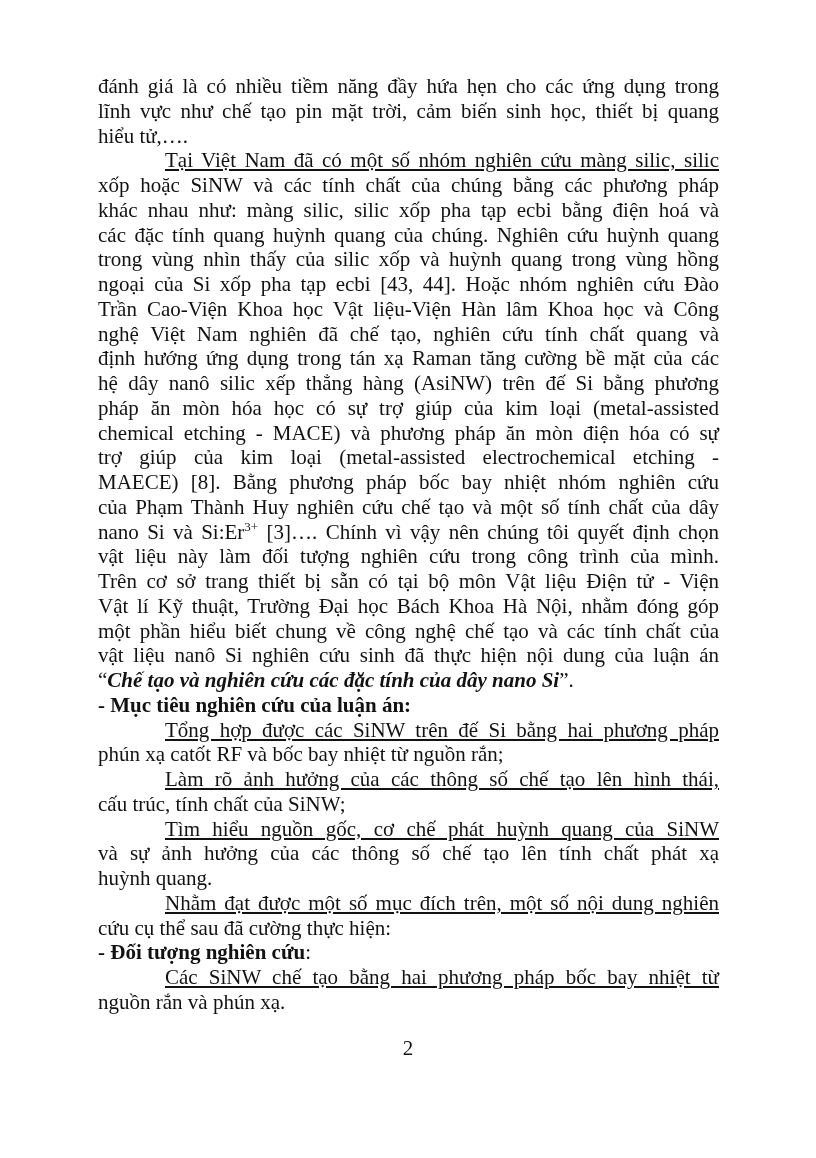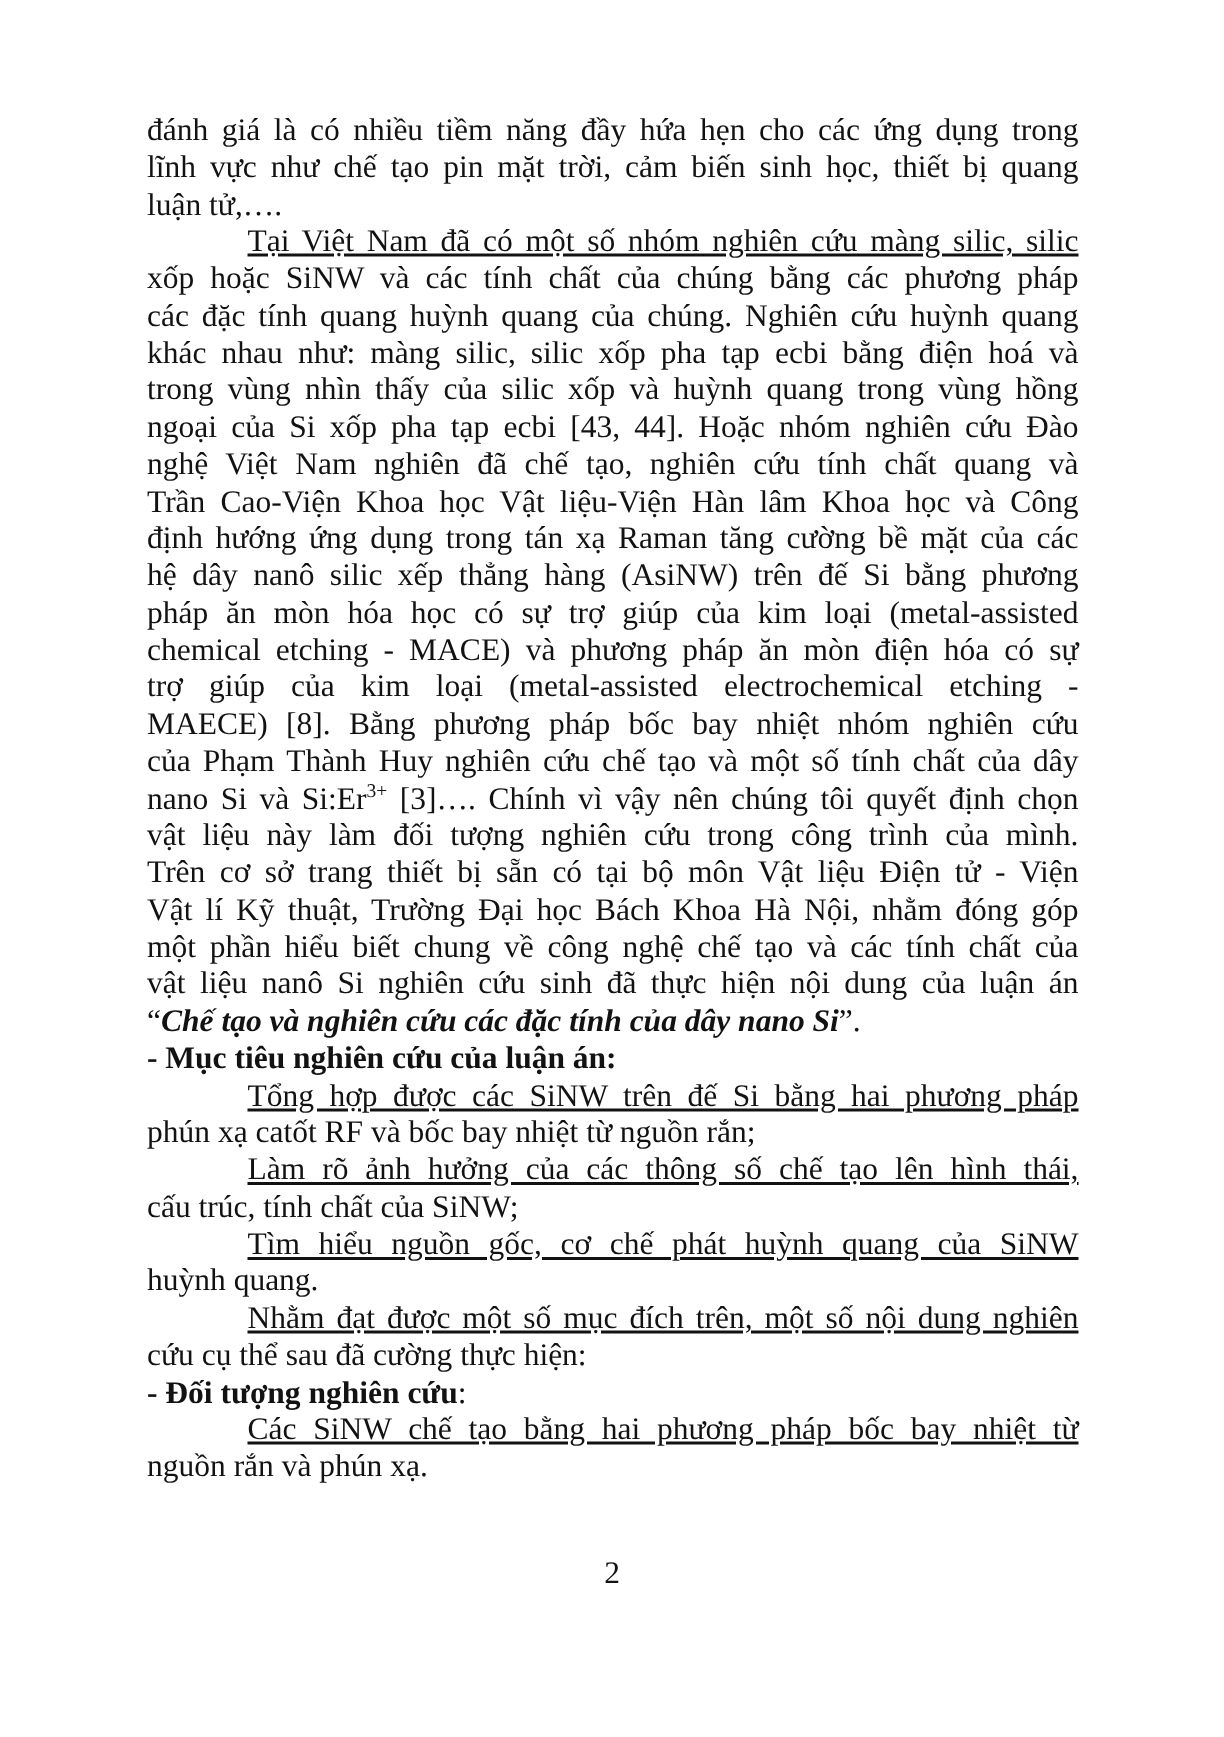--- a/index.html
+++ b/index.html
@@ -37,49 +37,50 @@
     font-size: 21px;
   }
 </style>
 </head>
 <body>
 
 <div class="doc-page">
   <div class="text-block">
       <div class="line j"><span>đánh giá là có nhiều tiềm năng đầy hứa hẹn cho các ứng dụng trong</span></div>
       <div class="line j"><span>lĩnh vực như chế tạo pin mặt trời, cảm biến sinh học, thiết bị quang</span></div>
-      <div class="line"><span>luận tử,….</span></div>
+      <div class="line"><span>hiểu tử,….</span></div>
       <div class="line j ind"><span>Tại Việt Nam đã có một số nhóm nghiên cứu màng silic, silic</span></div>
       <div class="line j"><span>xốp hoặc SiNW và các tính chất của chúng bằng các phương pháp</span></div>
+      <div class="line j"><span>khác nhau như: màng silic, silic xốp pha tạp ecbi bằng điện hoá và</span></div>
       <div class="line j"><span>các đặc tính quang huỳnh quang của chúng. Nghiên cứu huỳnh quang</span></div>
-      <div class="line j"><span>khác nhau như: màng silic, silic xốp pha tạp ecbi bằng điện hoá và</span></div>
       <div class="line j"><span>trong vùng nhìn thấy của silic xốp và huỳnh quang trong vùng hồng</span></div>
       <div class="line j"><span>ngoại của Si xốp pha tạp ecbi [43, 44]. Hoặc nhóm nghiên cứu Đào</span></div>
+      <div class="line j"><span>Trần Cao-Viện Khoa học Vật liệu-Viện Hàn lâm Khoa học và Công</span></div>
       <div class="line j"><span>nghệ Việt Nam nghiên đã chế tạo, nghiên cứu tính chất quang và</span></div>
-      <div class="line j"><span>Trần Cao-Viện Khoa học Vật liệu-Viện Hàn lâm Khoa học và Công</span></div>
       <div class="line j"><span>định hướng ứng dụng trong tán xạ Raman tăng cường bề mặt của các</span></div>
       <div class="line j"><span>hệ dây nanô silic xếp thẳng hàng (AsiNW) trên đế Si bằng phương</span></div>
       <div class="line j"><span>pháp ăn mòn hóa học có sự trợ giúp của kim loại (metal-assisted</span></div>
       <div class="line j"><span>chemical etching - MACE) và phương pháp ăn mòn điện hóa có sự</span></div>
       <div class="line j"><span>trợ giúp của kim loại (metal-assisted electrochemical etching -</span></div>
       <div class="line j"><span>MAECE) [8]. Bằng phương pháp bốc bay nhiệt nhóm nghiên cứu</span></div>
       <div class="line j"><span>của Phạm Thành Huy nghiên cứu chế tạo và một số tính chất của dây</span></div>
       <div class="line j"><span>nano Si và Si:Er</span><span class="sup">3+</span><span> [3]…. Chính vì vậy nên chúng tôi quyết định chọn</span></div>
       <div class="line j"><span>vật liệu này làm đối tượng nghiên cứu trong công trình của mình.</span></div>
       <div class="line j"><span>Trên cơ sở trang thiết bị sẵn có tại bộ môn Vật liệu Điện tử - Viện</span></div>
       <div class="line j"><span>Vật lí Kỹ thuật, Trường Đại học Bách Khoa Hà Nội, nhằm đóng góp</span></div>
       <div class="line j"><span>một phần hiểu biết chung về công nghệ chế tạo và các tính chất của</span></div>
       <div class="line j"><span>vật liệu nanô Si nghiên cứu sinh đã thực hiện nội dung của luận án</span></div>
       <div class="line"><span>“</span><span class="b i">Chế tạo và nghiên cứu các đặc tính của dây nano Si</span><span>”.</span></div>
       <div class="line"><span class="b">- Mục tiêu nghiên cứu của luận án:</span></div>
       <div class="line j ind"><span>Tổng hợp được các SiNW trên đế Si bằng hai phương pháp</span></div>
       <div class="line"><span>phún xạ catốt RF và bốc bay nhiệt từ nguồn rắn;</span></div>
       <div class="line j ind"><span>Làm rõ ảnh hưởng của các thông số chế tạo lên hình thái,</span></div>
       <div class="line"><span>cấu trúc, tính chất của SiNW;</span></div>
       <div class="line j ind"><span>Tìm hiểu nguồn gốc, cơ chế phát huỳnh quang của SiNW</span></div>
+      <div class="line j"><span>và sự ảnh hưởng của các thông số chế tạo lên tính chất phát xạ</span></div>
       <div class="line"><span>huỳnh quang.</span></div>
       <div class="line j ind"><span>Nhằm đạt được một số mục đích trên, một số nội dung nghiên</span></div>
       <div class="line"><span>cứu cụ thể sau đã cường thực hiện:</span></div>
       <div class="line"><span class="b">- Đối tượng nghiên cứu</span><span>:</span></div>
       <div class="line j ind"><span>Các SiNW chế tạo bằng hai phương pháp bốc bay nhiệt từ</span></div>
       <div class="line"><span>nguồn rắn và phún xạ.</span></div>
     </div>
   <div class="page-number">2</div>
 </div>
 

